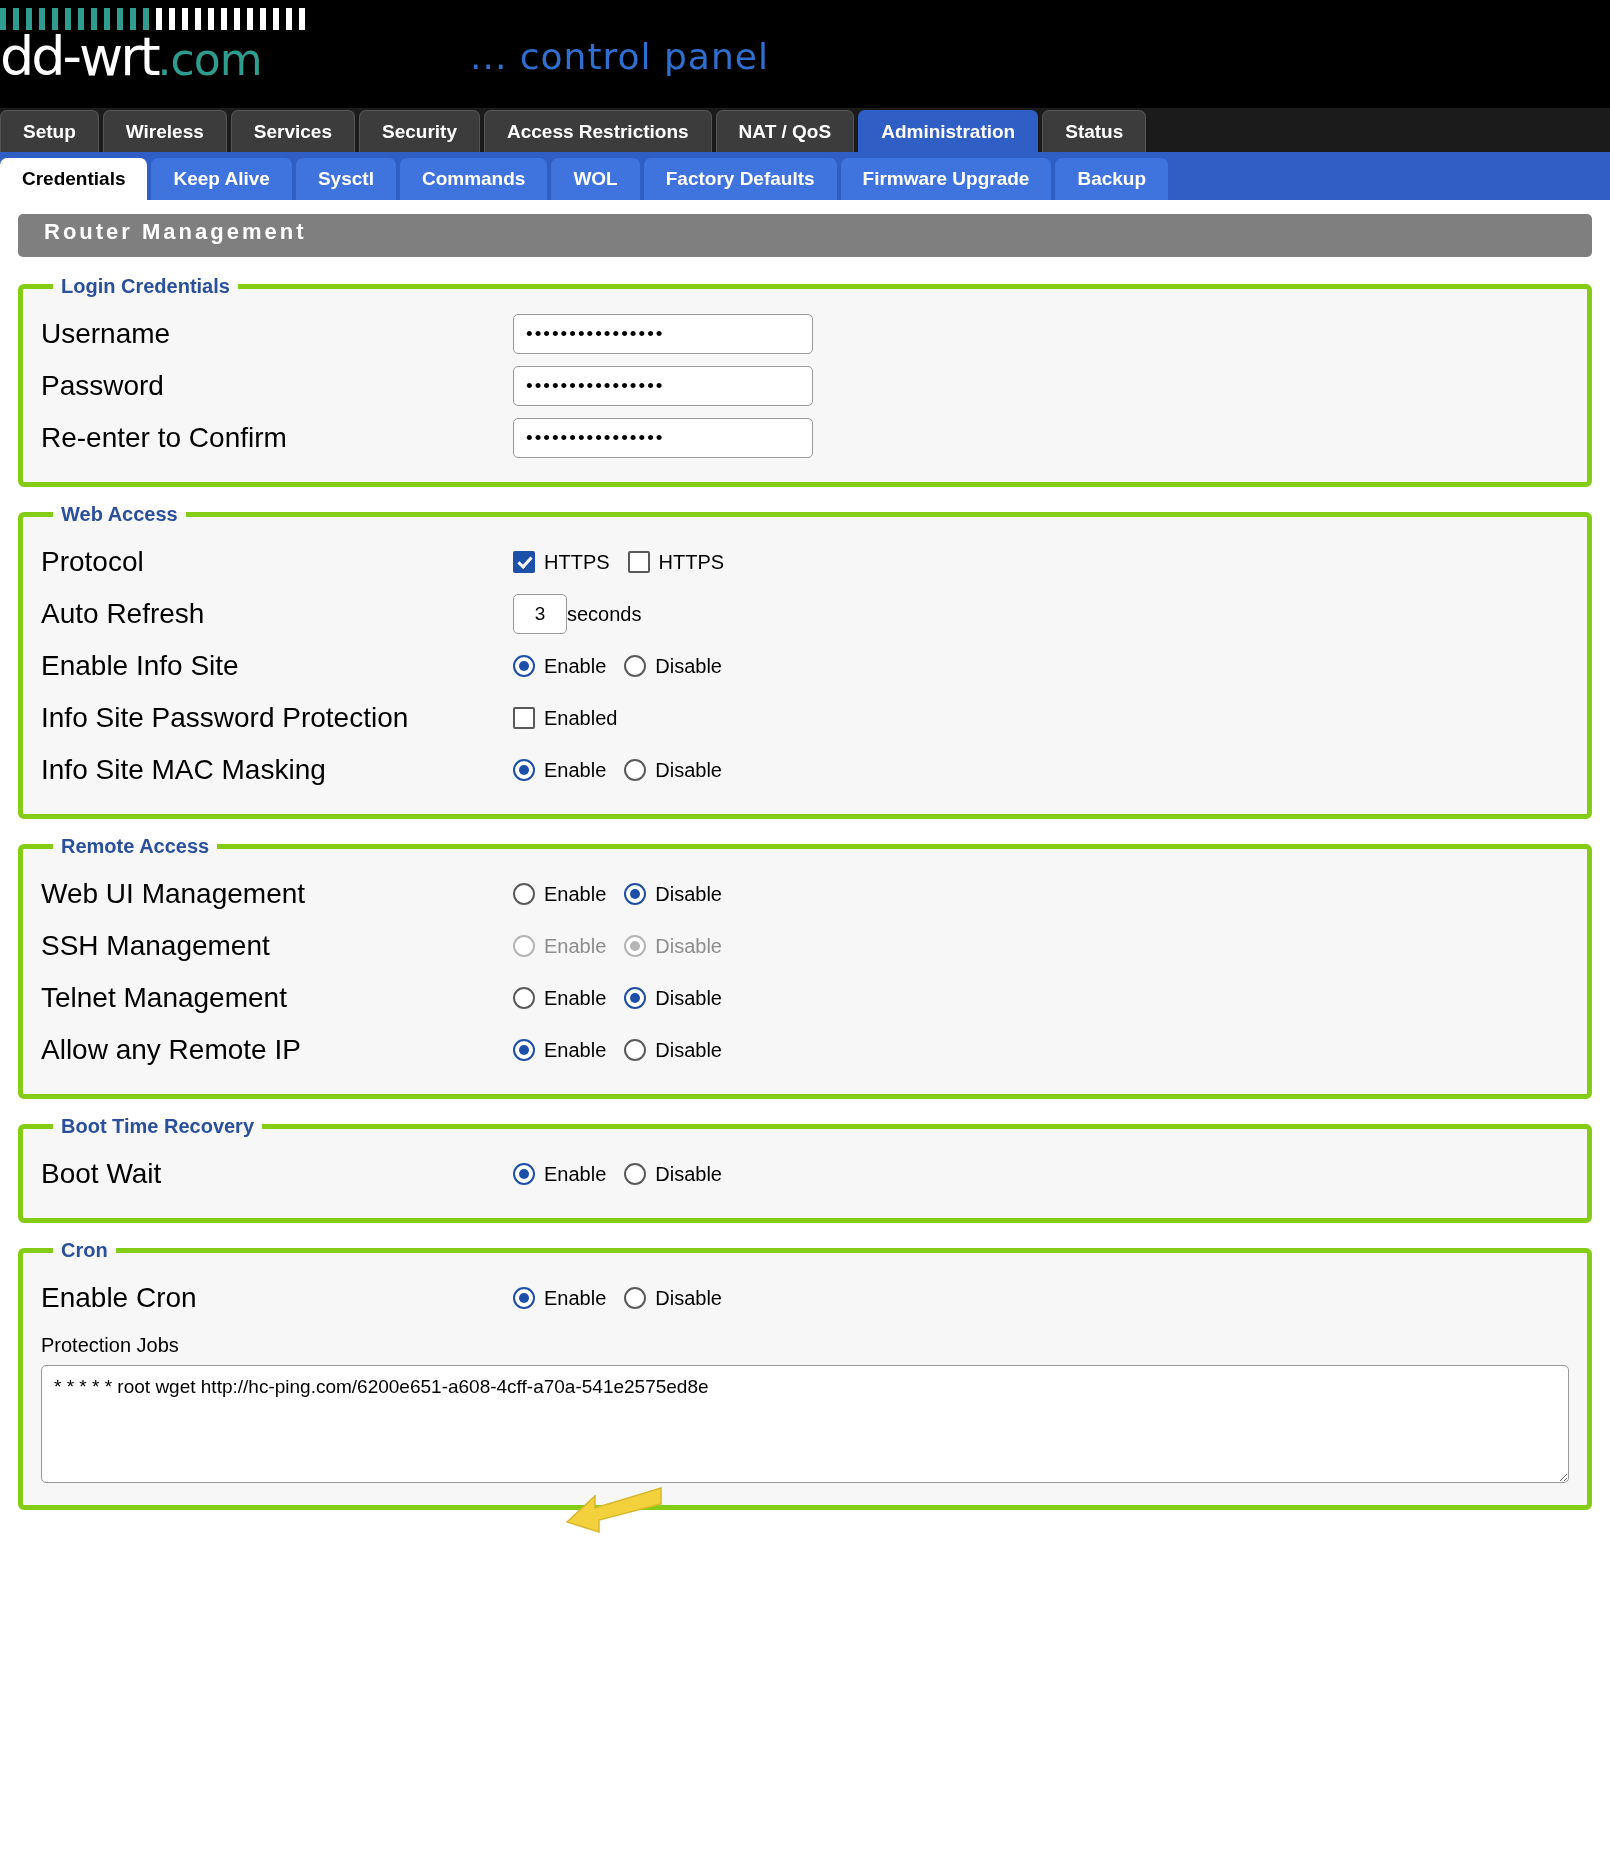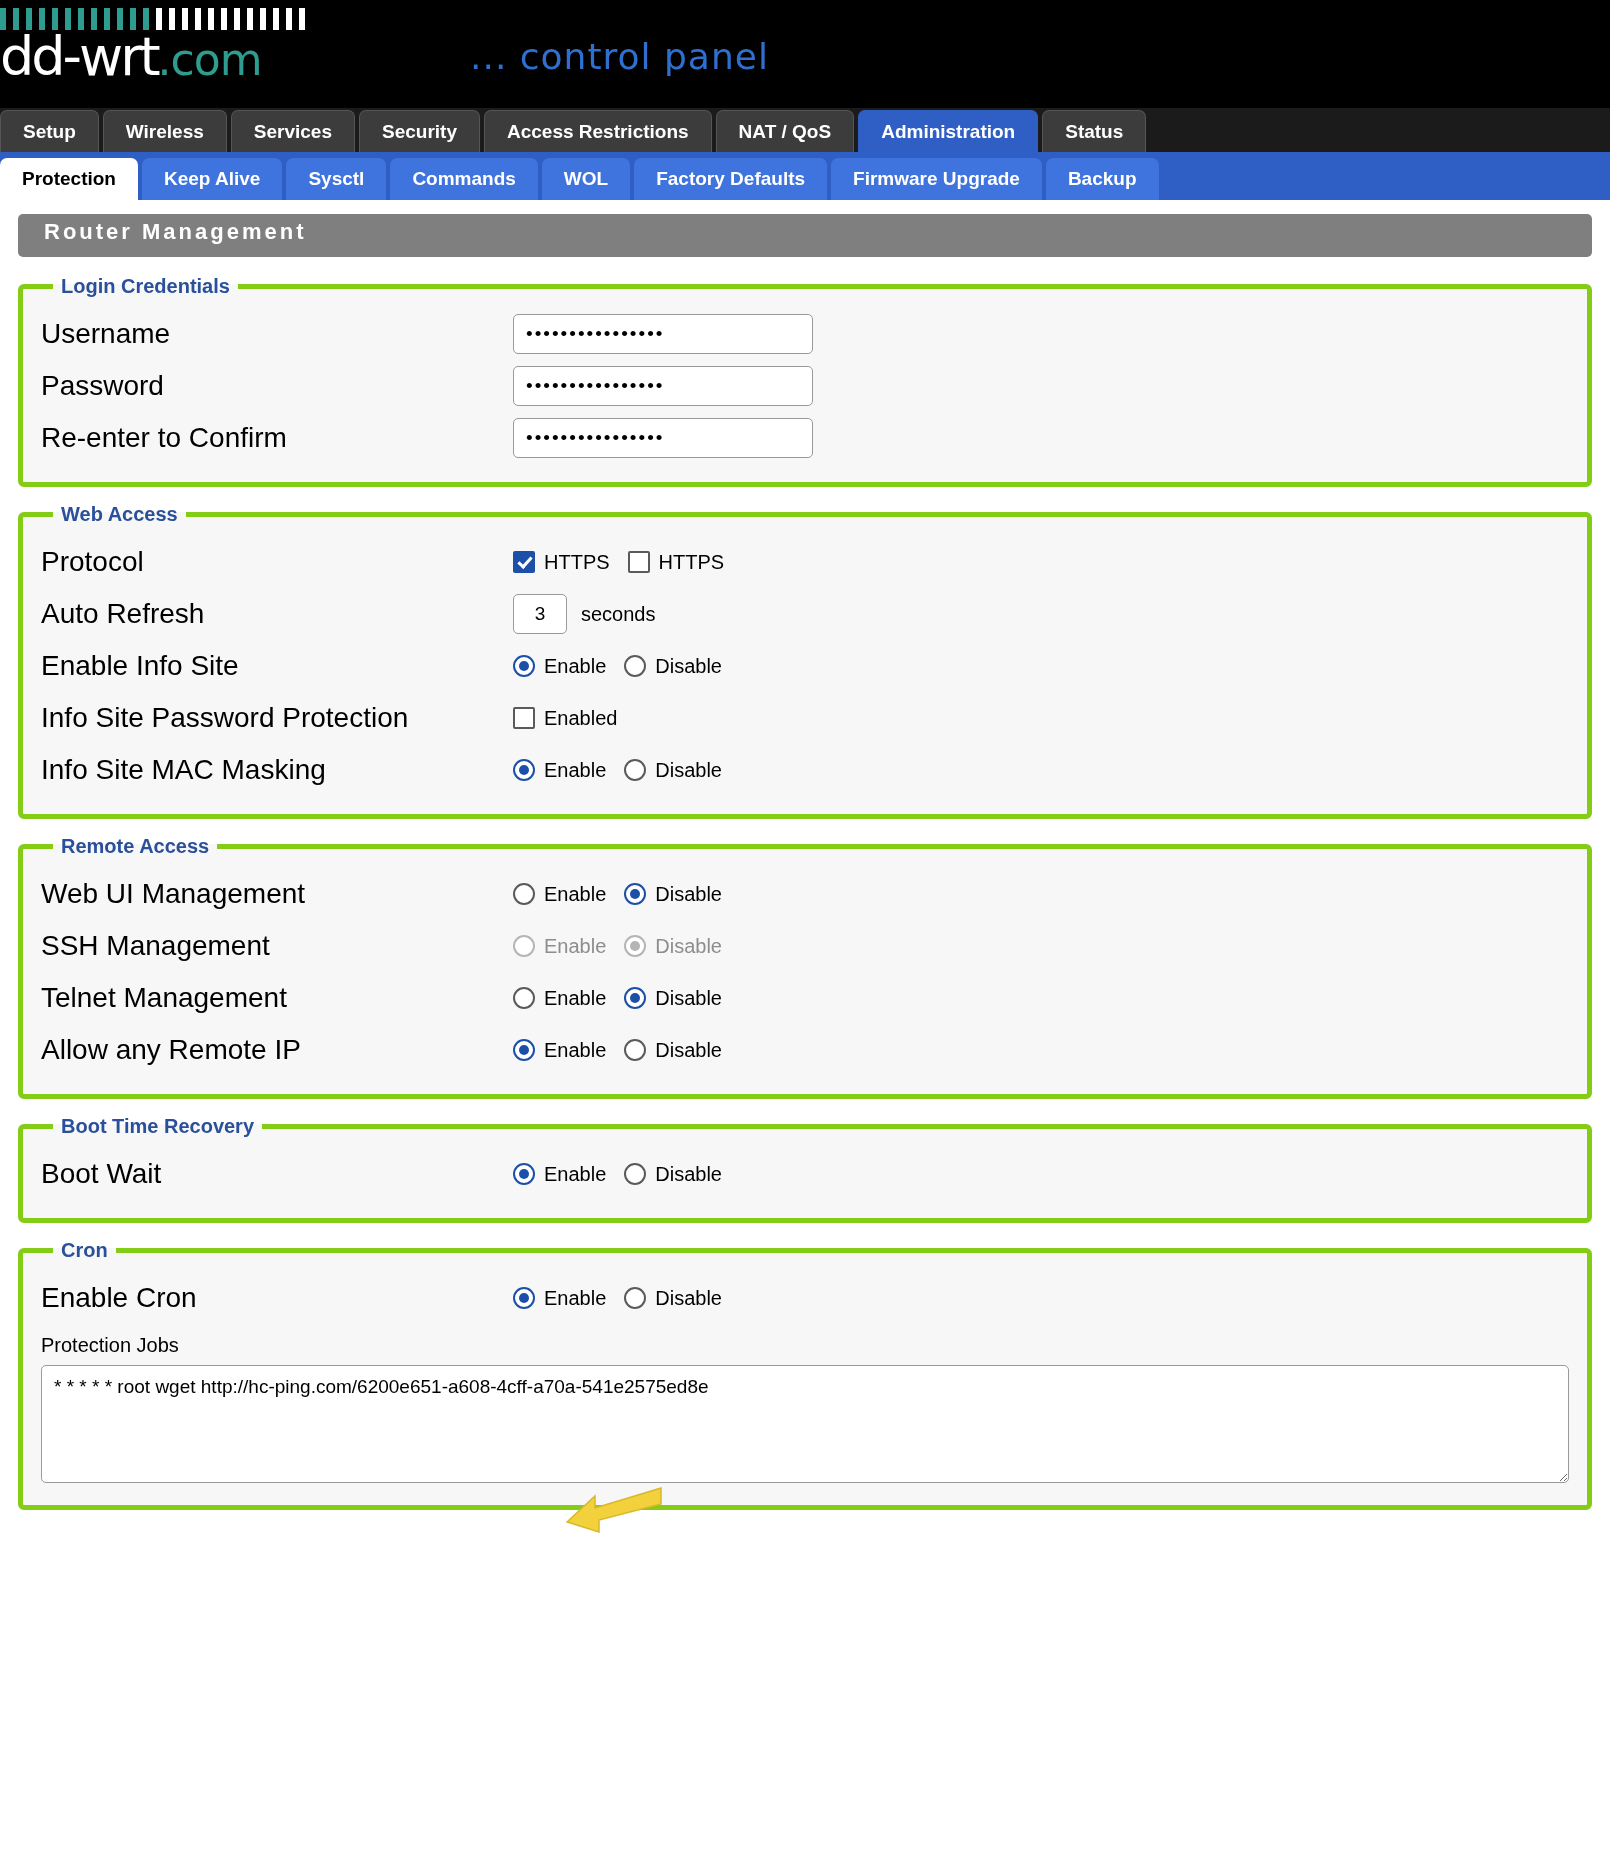--- a/index.html
+++ b/index.html
@@ -183,21 +183,20 @@
   input.pwd {
     letter-spacing: 2px;
   }
   input.num {
     width: 54px;
     text-align: center;
     padding: 0 4px;
   }
   .unit {
     font-size: 20px;
-    margin-left: 14px;
   }
 
   
   .opt {
     display: inline-flex;
     align-items: center;
     margin-right: 18px;
     cursor: pointer;
   }
   .opt .txt {
@@ -326,21 +325,21 @@
     <div class="nav-item">Wireless</div>
     <div class="nav-item">Services</div>
     <div class="nav-item">Security</div>
     <div class="nav-item">Access Restrictions</div>
     <div class="nav-item">NAT / QoS</div>
     <div class="nav-item active">Administration</div>
     <div class="nav-item">Status</div>
   </div>
 
   <div class="subnav">
-    <div class="sub-item active">Protection</div>
+    <div class="sub-item active">Credentials</div>
     <div class="sub-item">Keep Alive</div>
     <div class="sub-item">Sysctl</div>
     <div class="sub-item">Commands</div>
     <div class="sub-item">WOL</div>
     <div class="sub-item">Factory Defaults</div>
     <div class="sub-item">Firmware Upgrade</div>
     <div class="sub-item">Backup</div>
   </div>
 
   <div class="content">

